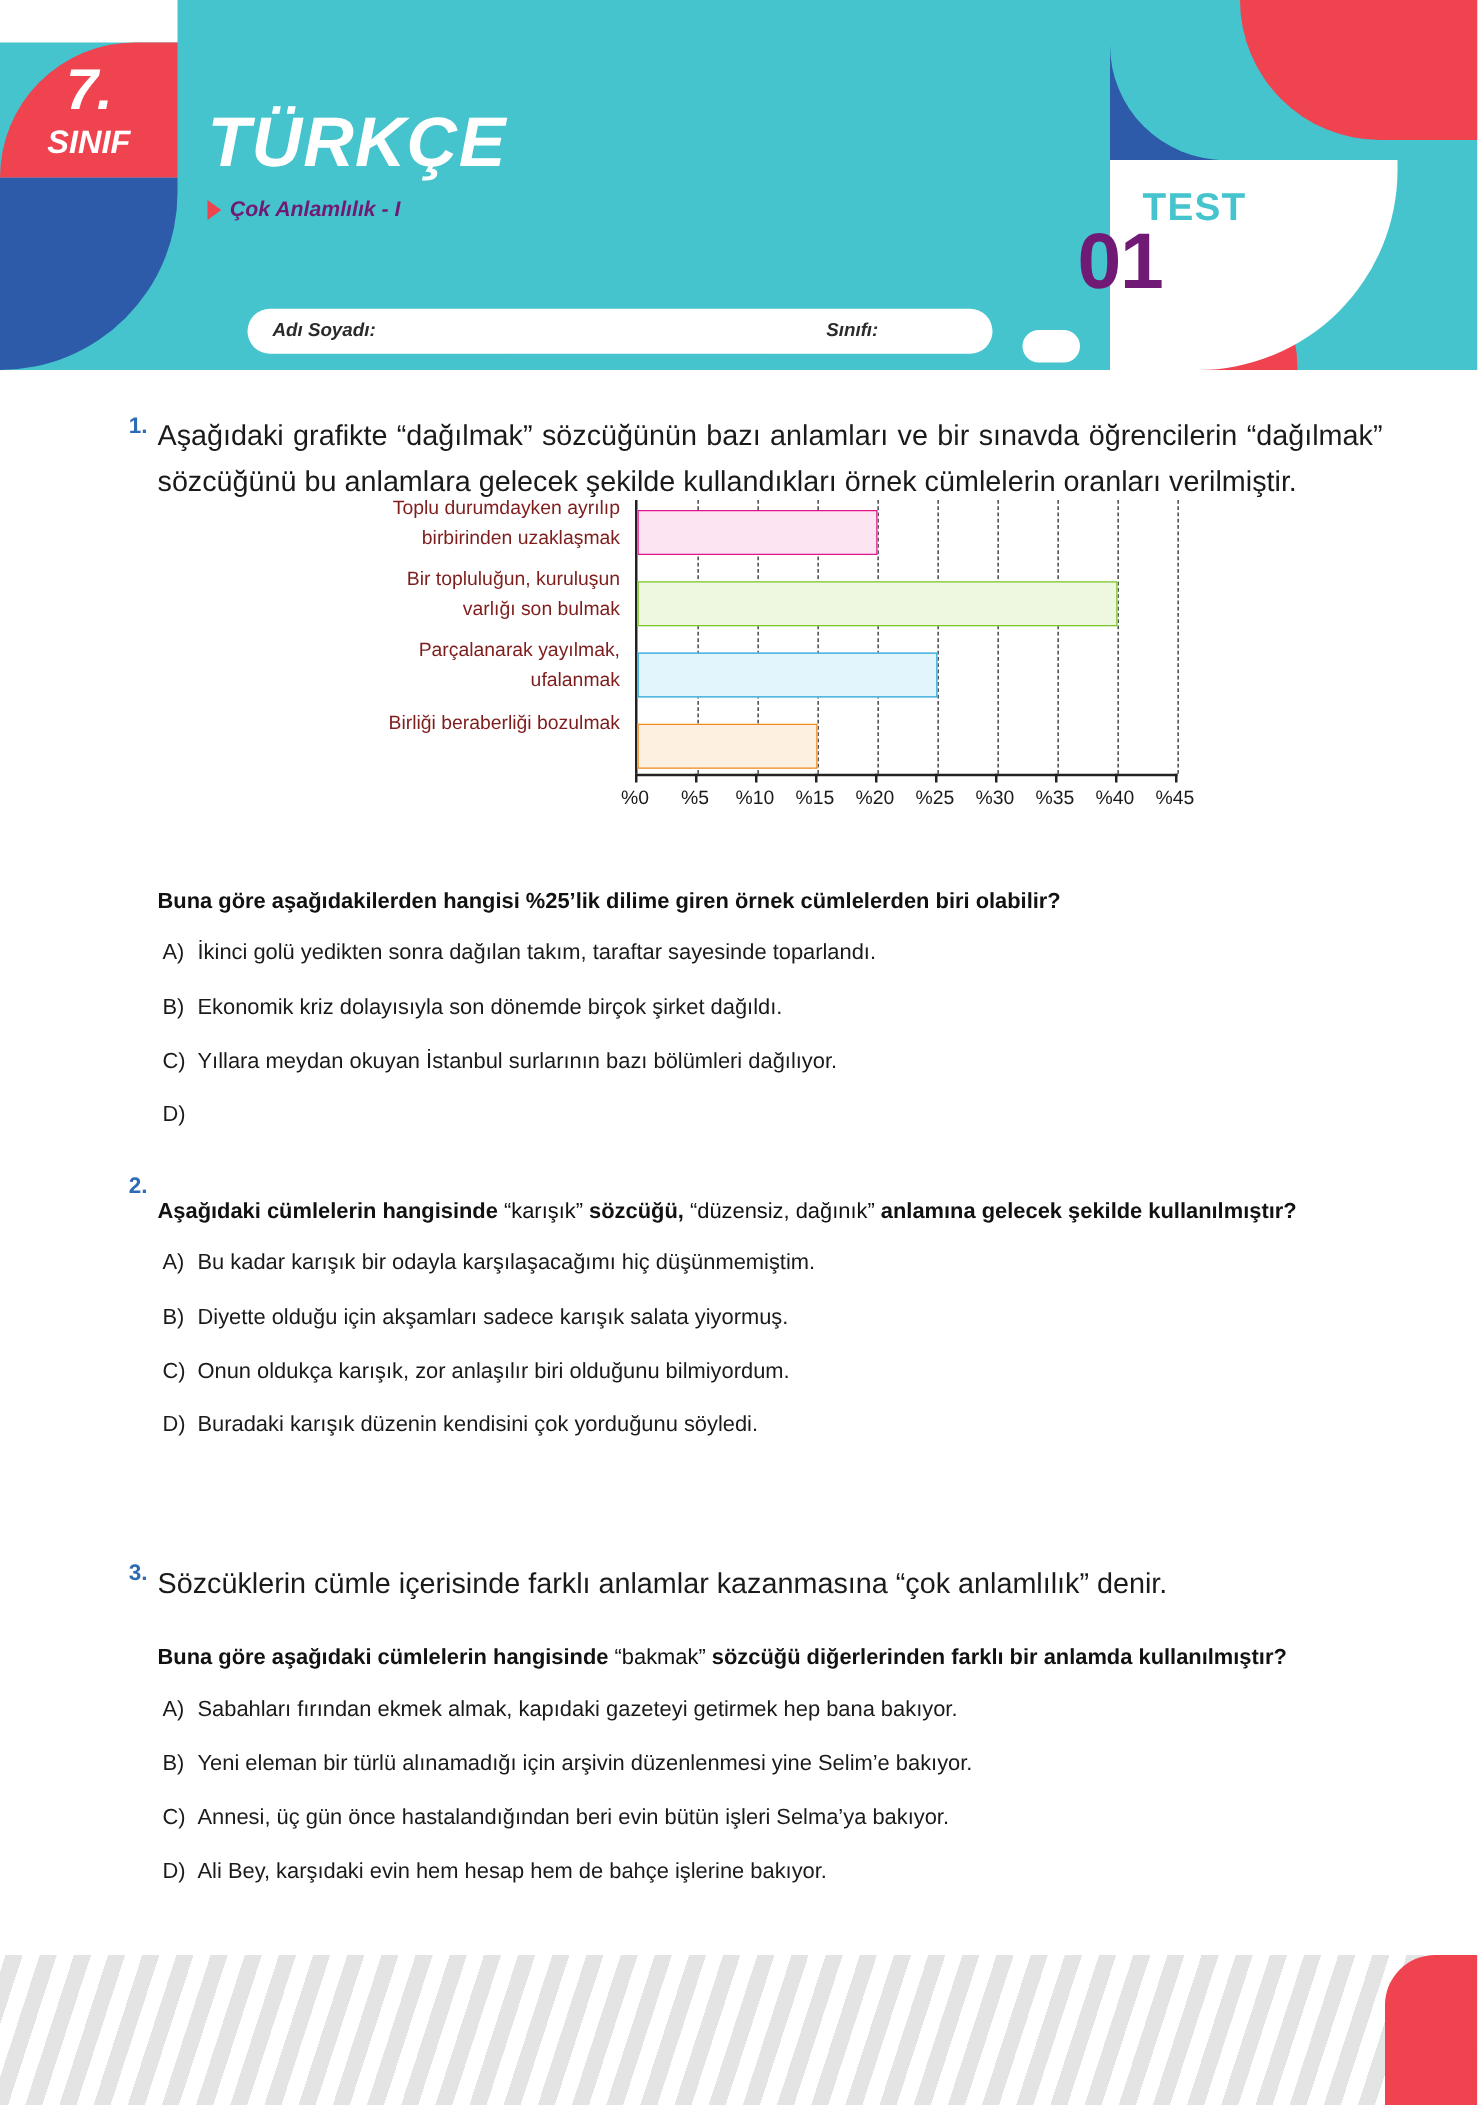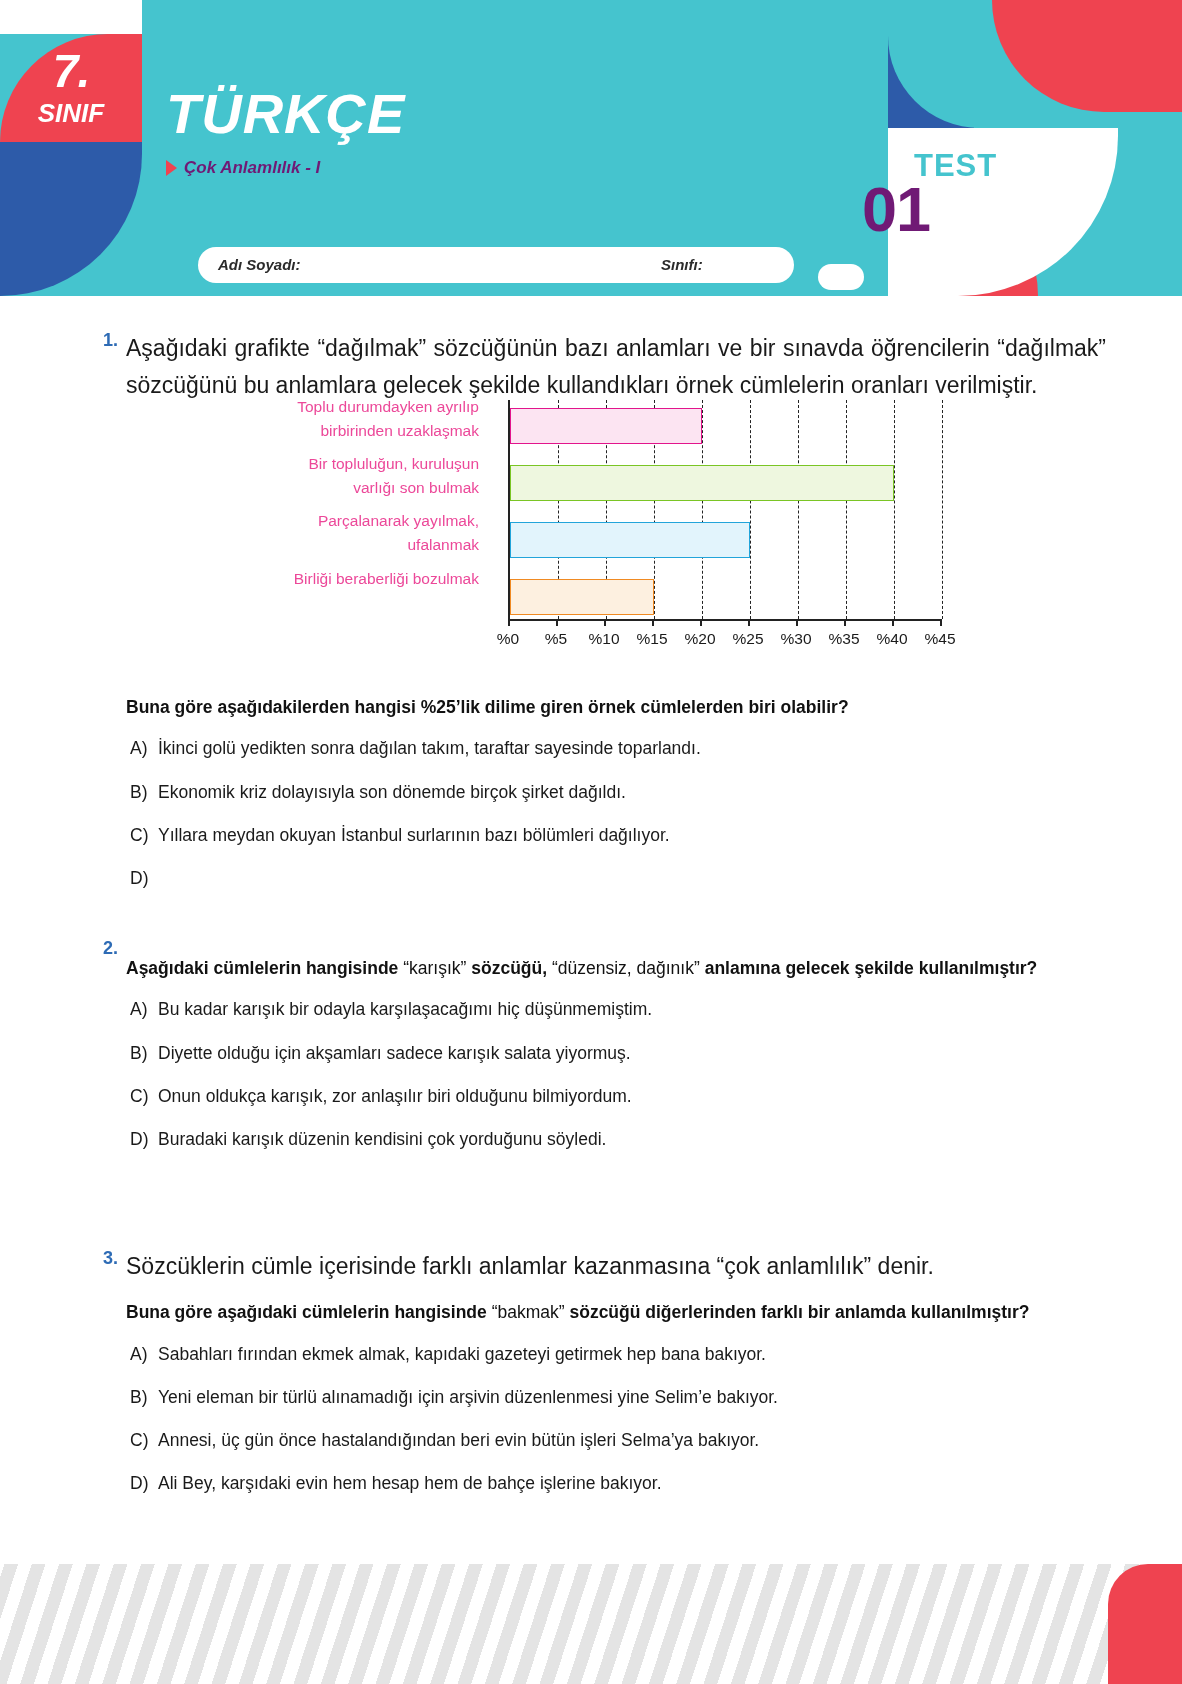--- a/index.html
+++ b/index.html
@@ -226,21 +226,21 @@
     font-size: 23px;
     color: #1a1a1a;
     line-height: 1.62;
     text-align: justify;
   }
   .q-stem-bold {
     font-size: 17.5px;
     color: #111111;
     font-weight: bold;
     line-height: 1.62;
-    margin-top: 13px;
+    margin-top: 26px;
   }
   .q-stem-bold .reg { font-weight: normal; }
 
   .opts { margin-top: 14px; }
   .opt {
     position: relative;
     font-size: 17.5px;
     color: #1a1a1a;
     line-height: 1.5;
     margin-bottom: 17px;
@@ -260,24 +260,24 @@
     height: 265px;
   }
   .cat-labels {
     position: absolute;
     left: 0; top: 0;
     width: 222px;
     height: 225px;
   }
   .cat-label {
     position: absolute;
-    right: 23px;
+    right: 6px;
     text-align: right;
     font-size: 15.5px;
-    color: #ec4899;
+    color: #7f1d1d;
     line-height: 1.42;
     width: 220px;
   }
 
   .plot {
     position: absolute;
     left: 228px; top: 6px;
     width: 432px; height: 219px;
     border-left: 2px solid #222222;
   }

